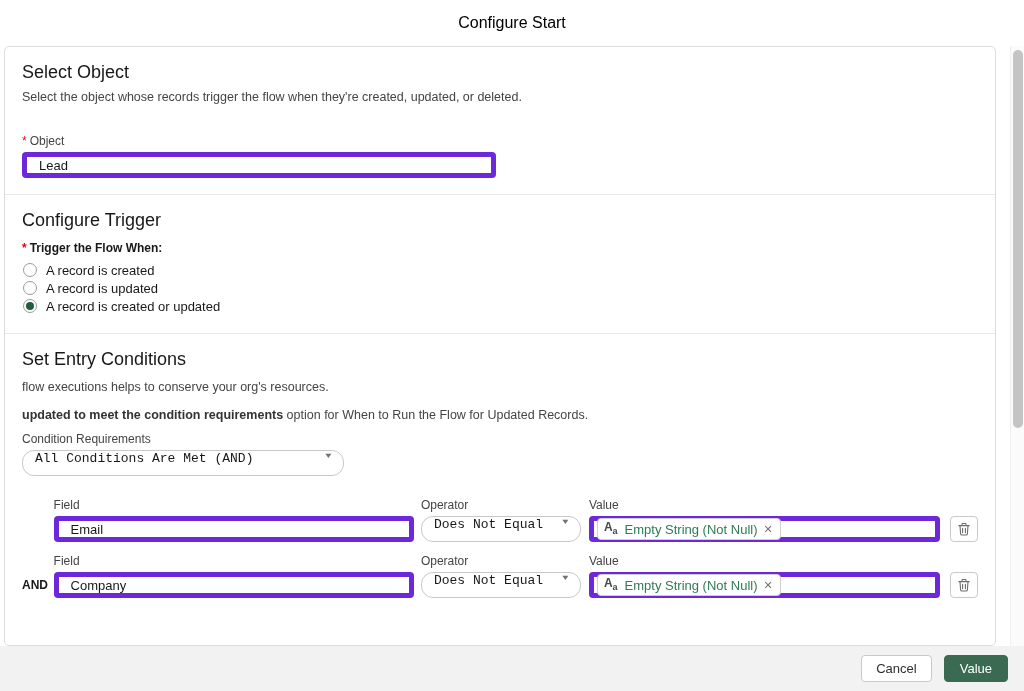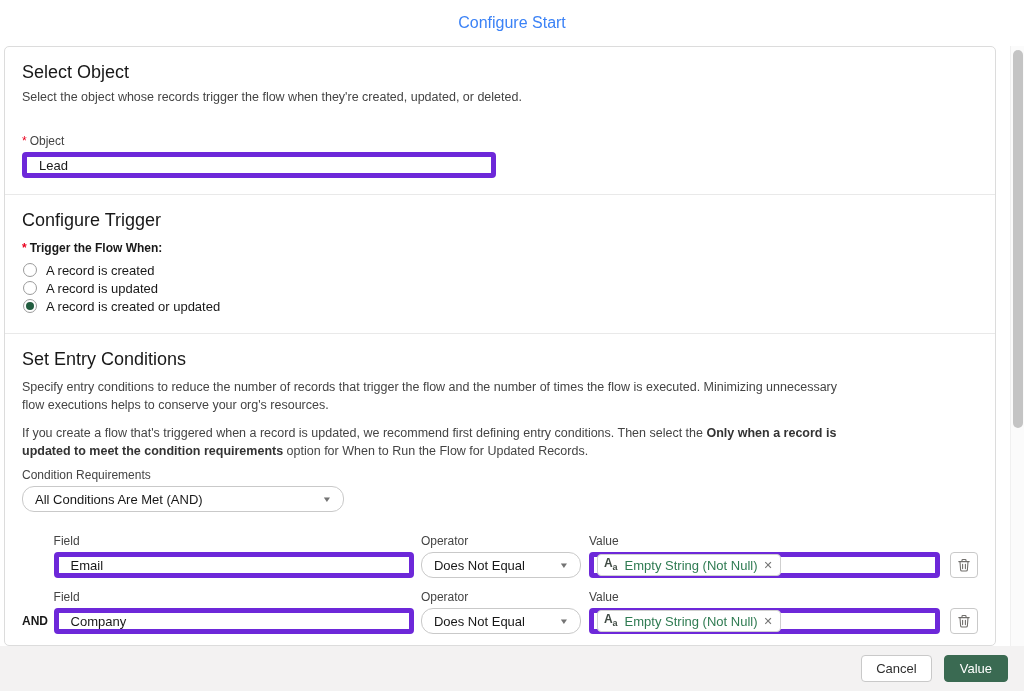--- a/index.html
+++ b/index.html
@@ -1,20 +1,20 @@
 <!DOCTYPE html>
 <html><head>
 <meta charset="utf-8">
 <style>
   * { margin:0; padding:0; box-sizing:border-box; }
   html,body { width:1024px; height:691px; overflow:hidden; background:#fff;
               font-family:"Liberation Sans", sans-serif; color:#181818; }
 
   .titlebar { height:46px; display:flex; align-items:center; justify-content:center; background:#fff; }
-  .title { font-size:16px; color:#3b82f6; font-weight:400; }
+  .title { font-size:16px; color:#000000; font-weight:400; }
 
   .panel { position:absolute; left:4px; top:46px; width:992px; height:600px;
            background:#fff; border:1px solid #dcdcdc; border-radius:5px; overflow:hidden; }
 
   .section { padding:14px 17px 16px 17px; border-bottom:1px solid #e9e9e9; }
   .section:last-child { border-bottom:none; }
   .section h2 { font-size:18px; font-weight:400; color:#181818; line-height:22px; }
 
   .desc { font-size:12.5px; color:#444; margin-top:6px; line-height:17px; }
 
@@ -35,22 +35,22 @@
   .radio.checked::after { content:""; position:absolute; left:2px; top:2px; width:8px; height:8px;
            border-radius:50%; background:#215c3f; }
   .radio-label { font-size:13px; color:#181818; margin-left:9px; }
 
   .para { margin-top:8px; font-size:12.5px; color:#444; line-height:18px; }
   .para.second { margin-top:10px; }
   .para b { color:#333; }
 
   .cr-label { font-size:12px; color:#444; margin-top:8px; }
   .select { margin-top:4px; height:26px; border:1px solid #c9c9c9; border-radius:12px; background:#fff;
-            display:flex; align-items:center; justify-content:space-between; padding:0 12px;
-            font-size:13px; color:#181818; cursor:pointer; }
+            display:flex; justify-content:space-between; padding:0 12px;
+            font-size:13px; color:#181818; cursor:pointer;font-family:Liberation Mono, monospace; }
   .cr-select { width:322px; }
   .chev { font-size:8px; color:#747474; transform:scaleX(1.3); }
 
   .cond-rows { margin-top:22px; }
   .cond-row { display:flex; align-items:flex-end; margin-top:12px; }
   .cond-row:first-child { margin-top:0; }
   .and-cell { width:32px; font-size:12px; font-weight:bold; color:#181818;
               display:flex; align-items:center; height:26px; }
   .col-label { font-size:12px; color:#444; margin-bottom:0; }
   .col .text-input, .col .select { margin-top:4px; }
@@ -115,25 +115,23 @@
       <div class="radio-row">
         <span class="radio checked"></span>
         <span class="radio-label">A record is created or updated</span>
       </div>
     </div>
   </div>
 
   <div class="section">
     <h2>Set Entry Conditions</h2>
     <div class="para">
-      <div>Specify entry conditions to reduce the number of records that trigger the flow and the number of times the flow is executed. Minimizing unnecessary</div>
       <div>flow executions helps to conserve your org's resources.</div>
     </div>
     <div class="para second">
-      <div><span>If you create a flow that's triggered when a record is updated, we recommend first defining entry conditions. Then select the </span><b>Only when a record is</b></div>
       <div><b>updated to meet the condition requirements</b><span> option for When to Run the Flow for Updated Records.</span></div>
     </div>
 
     <div class="cr-label">Condition Requirements</div>
     <div class="select cr-select">
       <span>All Conditions Are Met (AND)</span>
       <span class="chev">▼</span>
     </div>
 
     <div class="cond-rows">

